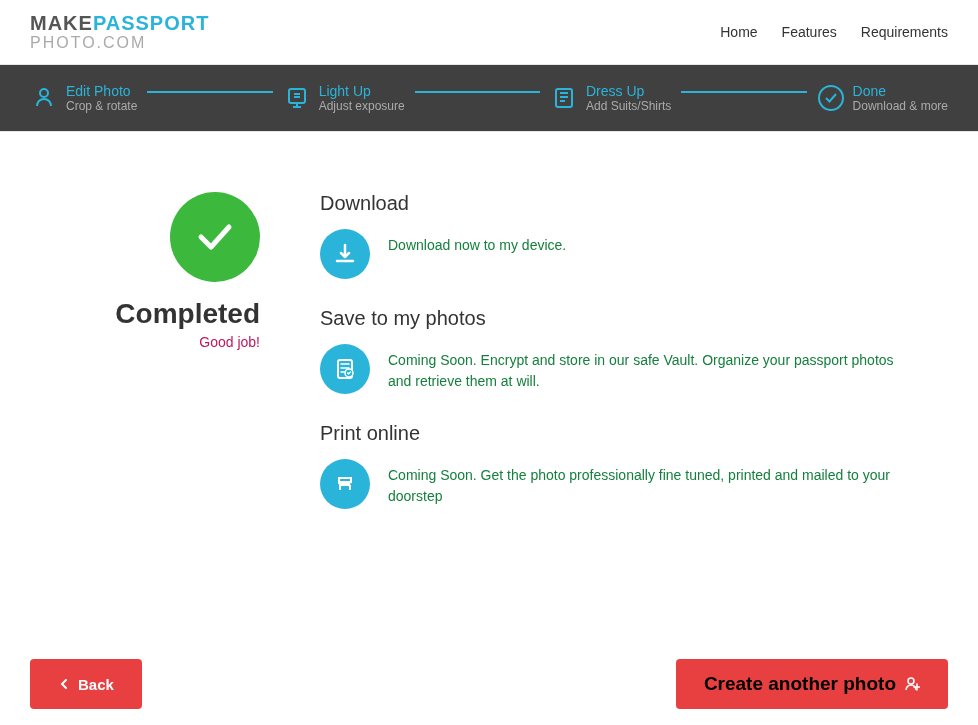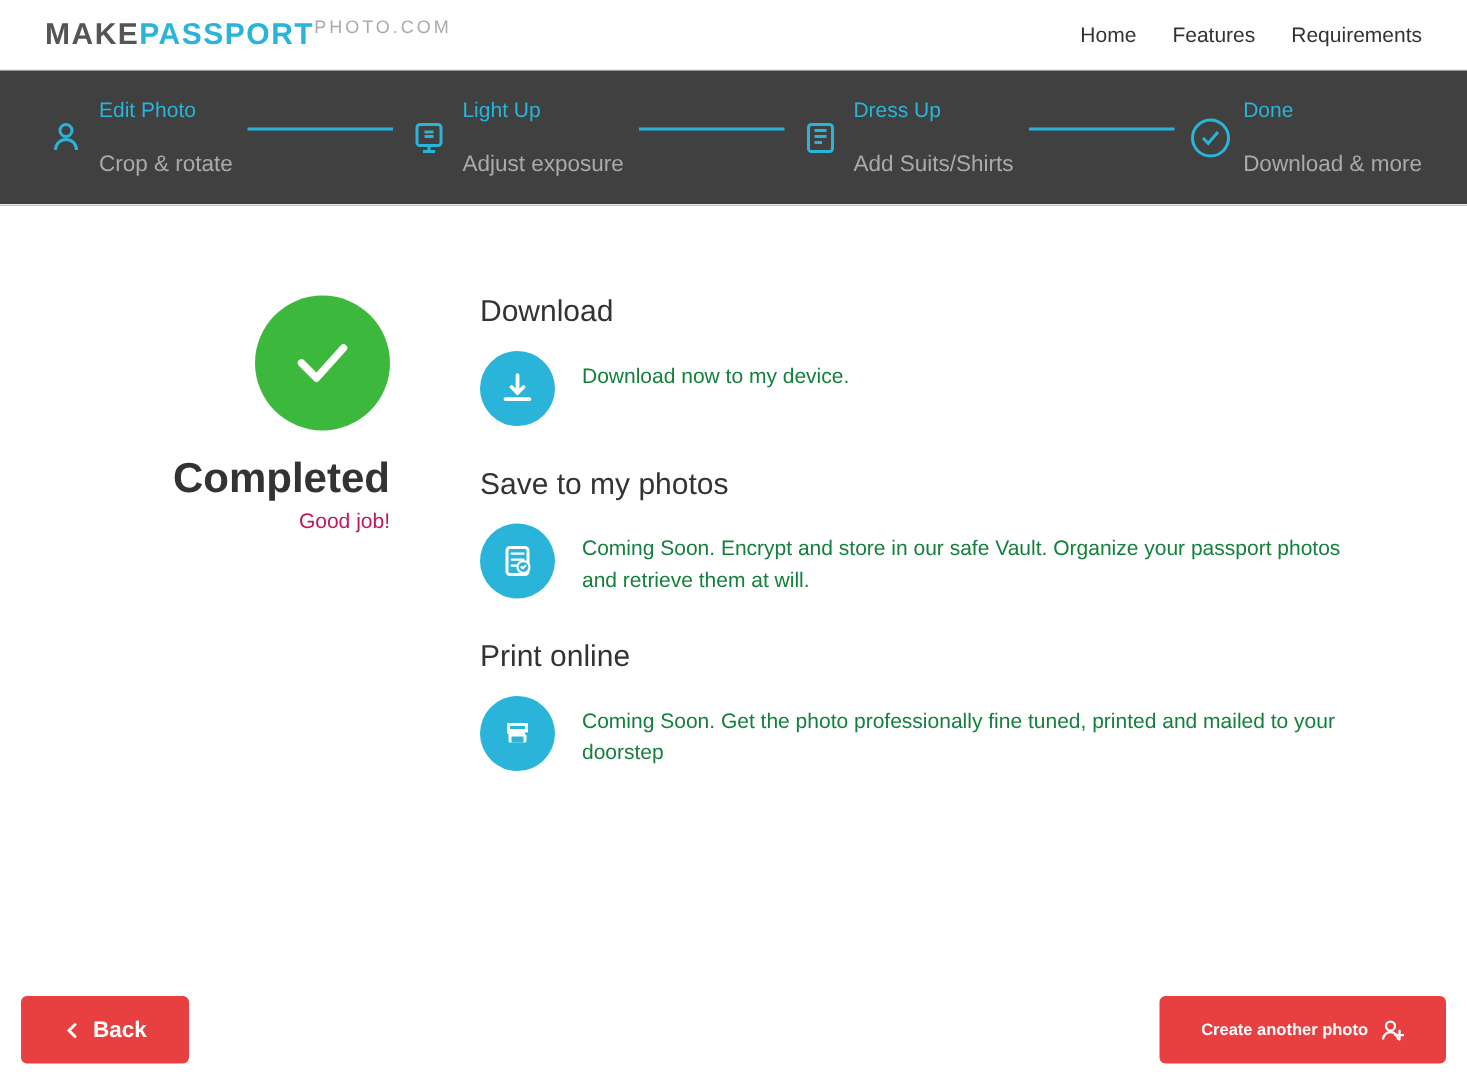--- a/index.html
+++ b/index.html
@@ -15,31 +15,32 @@
     
     .header {
       display: flex;
       align-items: center;
       justify-content: space-between;
       padding: 12px 30px;
       border-bottom: 1px solid #e8e8e8;
     }
     .logo {
       display: flex;
+      flex-direction: column;
       line-height: 1.1;
     }
     .logo-top {
       font-size: 20px;
       font-weight: bold;
       letter-spacing: 1px;
     }
     .logo-make { color: #555; }
     .logo-passport { color: #2ab4d9; }
     .logo-bottom {
-      font-size: 12px;
+      font-size: 16px;
       color: #aaa;
       letter-spacing: 2px;
     }
     .nav {
       display: flex;
       gap: 24px;
     }
     .nav a {
       text-decoration: none;
       color: #333;
@@ -67,23 +68,22 @@
       align-items: center;
       justify-content: center;
       color: #2ab4d9;
     }
     .step-text { }
     .step-label {
       font-size: 14px;
       color: #2ab4d9;
     }
     .step-sub {
-      font-size: 15px;
+      font-size: 12px;
       color: #aaa;
-      margin-top: 20px;
     }
     .step-line {
       flex: 1;
       height: 2px;
       background: #2ab4d9;
       margin: 0 10px;
       margin-bottom: 12px;
     }
 
     
@@ -168,42 +168,42 @@
     }
 
     
     .footer {
       position: absolute;
       bottom: 0;
       left: 0;
       right: 0;
       display: flex;
       justify-content: space-between;
-      padding: 16px 14px;
+      padding: 16px 30px;
       background: #fff;
     }
     .btn-back {
       background: #e84040;
       color: white;
       border: none;
       padding: 14px 28px;
       font-size: 15px;
       font-weight: bold;
       border-radius: 4px;
       cursor: pointer;
       display: flex;
       align-items: center;
       gap: 8px;
     }
     .btn-create {
       background: #e84040;
-      color: #ffffff;
+      color: #000000;
       border: none;
       padding: 14px 28px;
-      font-size: 11px;
+      font-size: 19px;
       font-weight: bold;
       border-radius: 4px;
       cursor: pointer;
       display: flex;
       align-items: center;
       gap: 8px;
     }
   </style>
 </head>
 <body>

